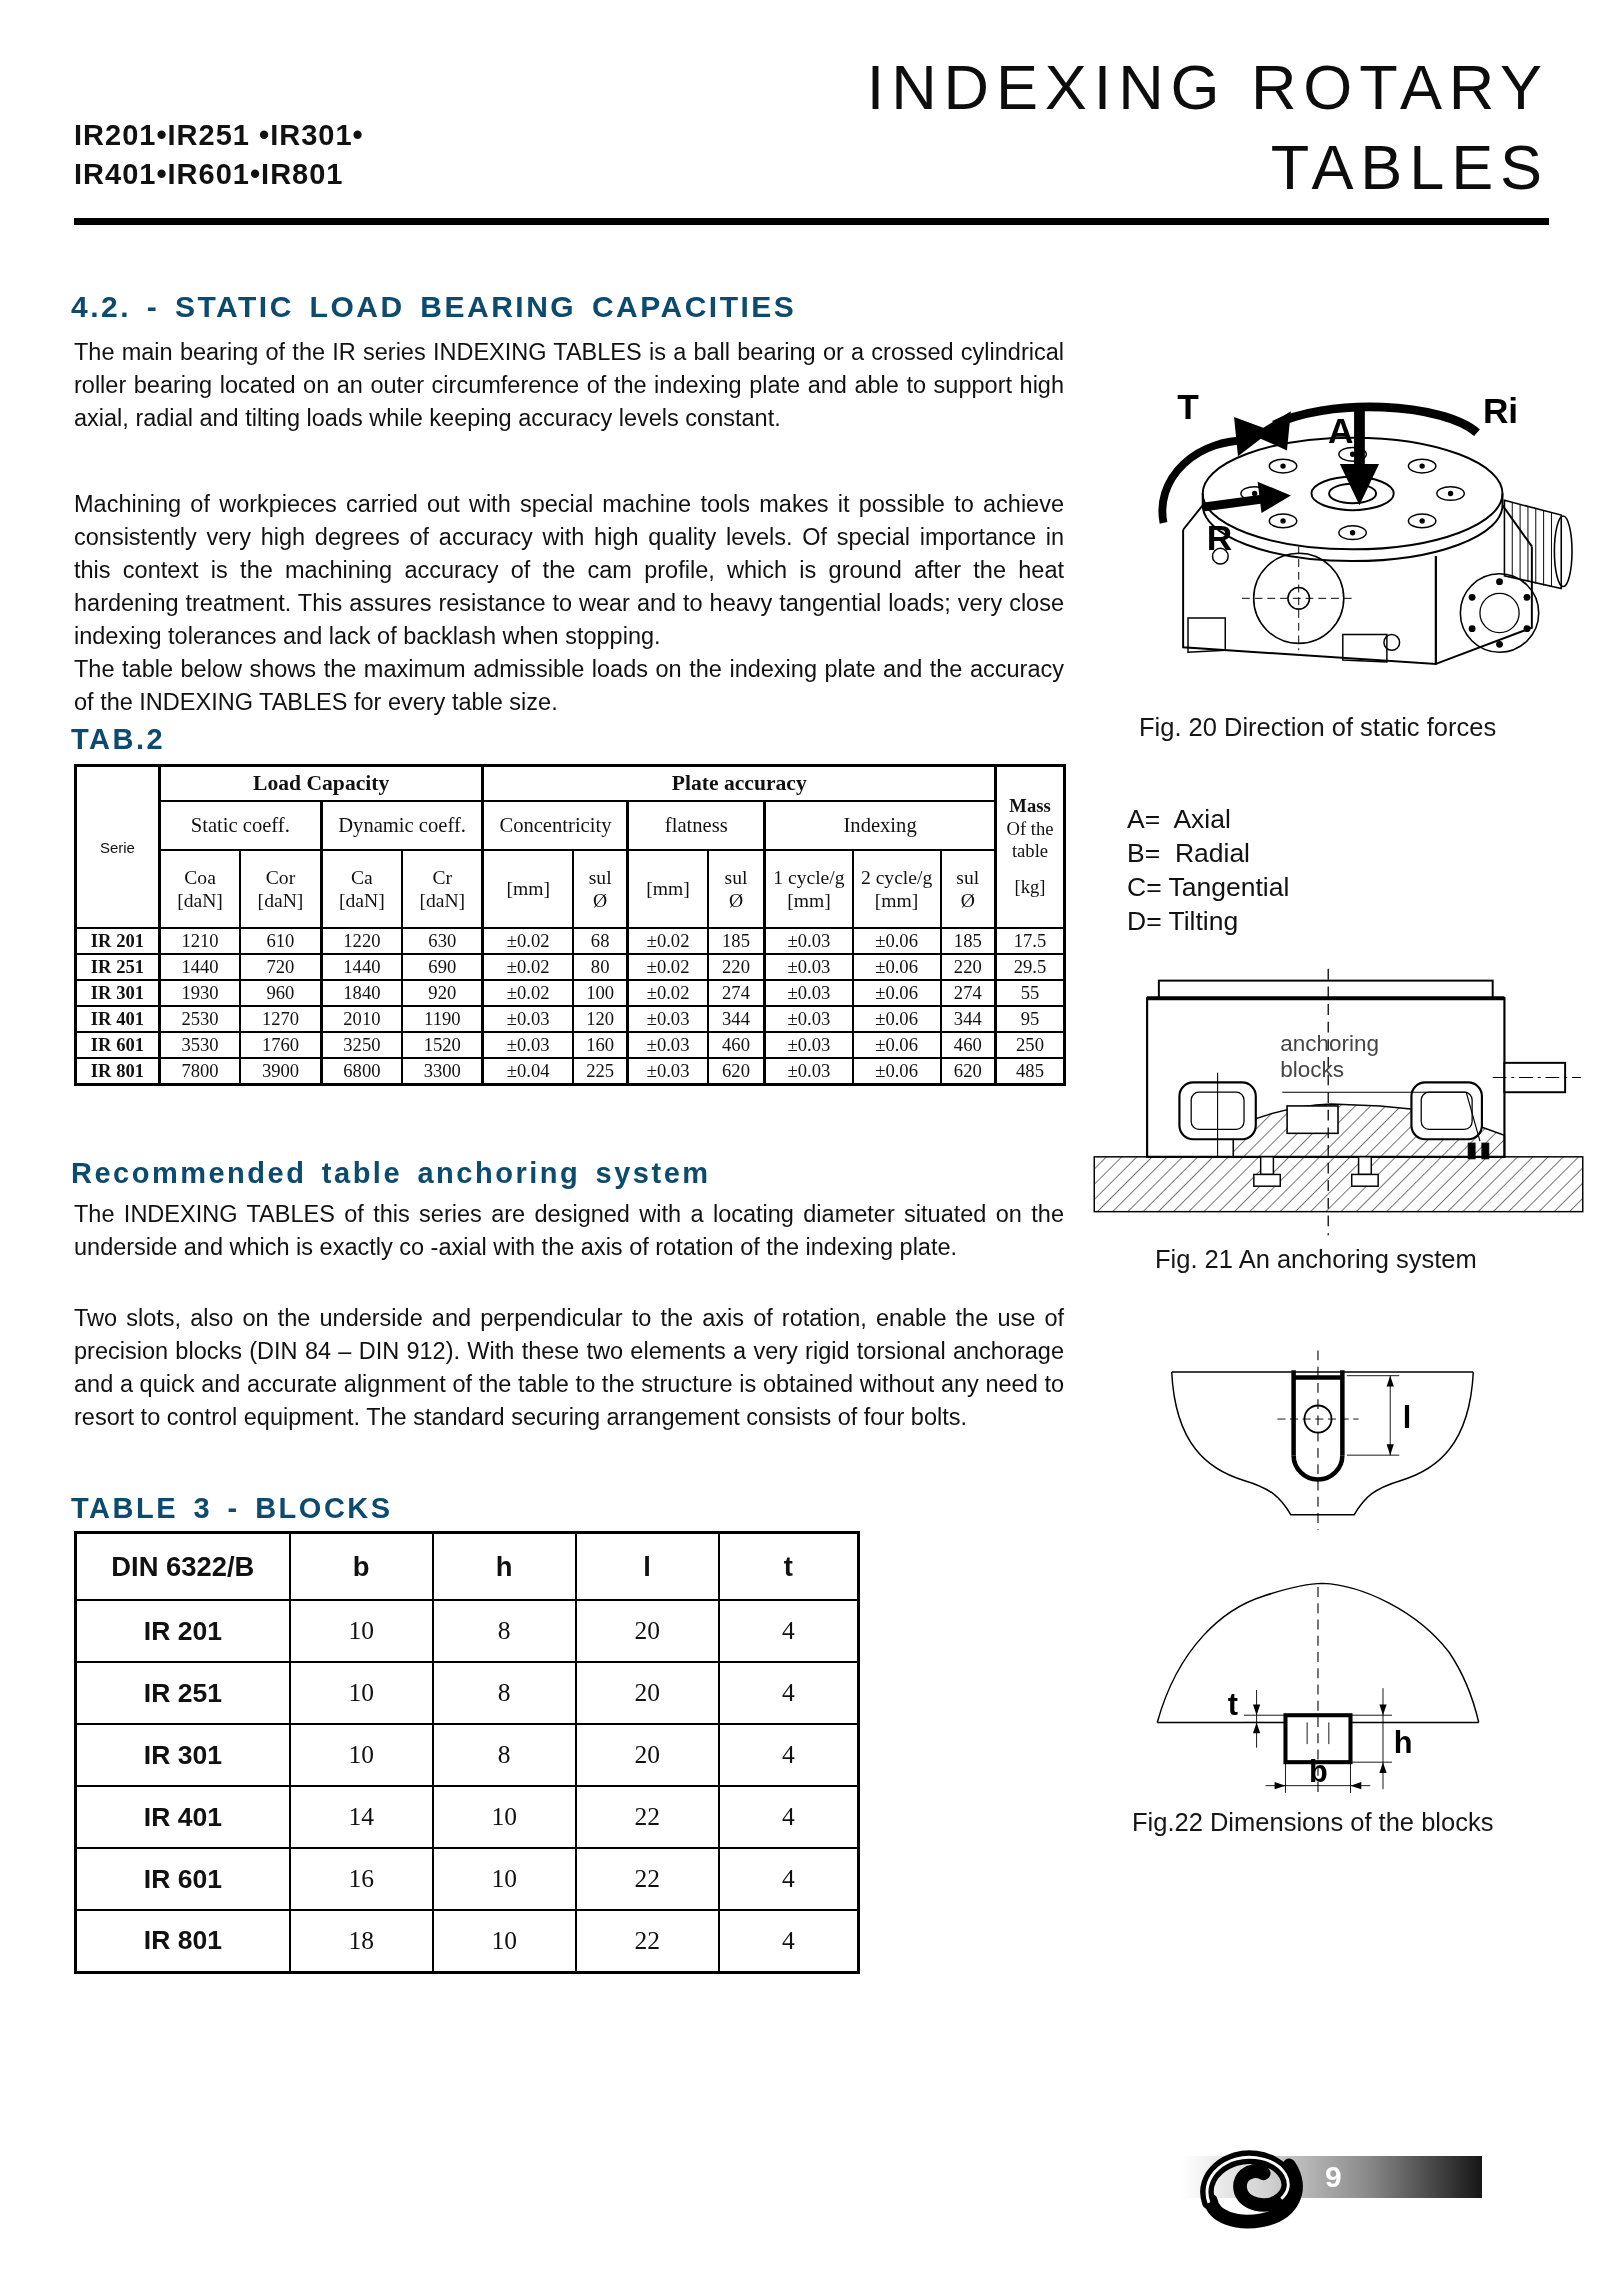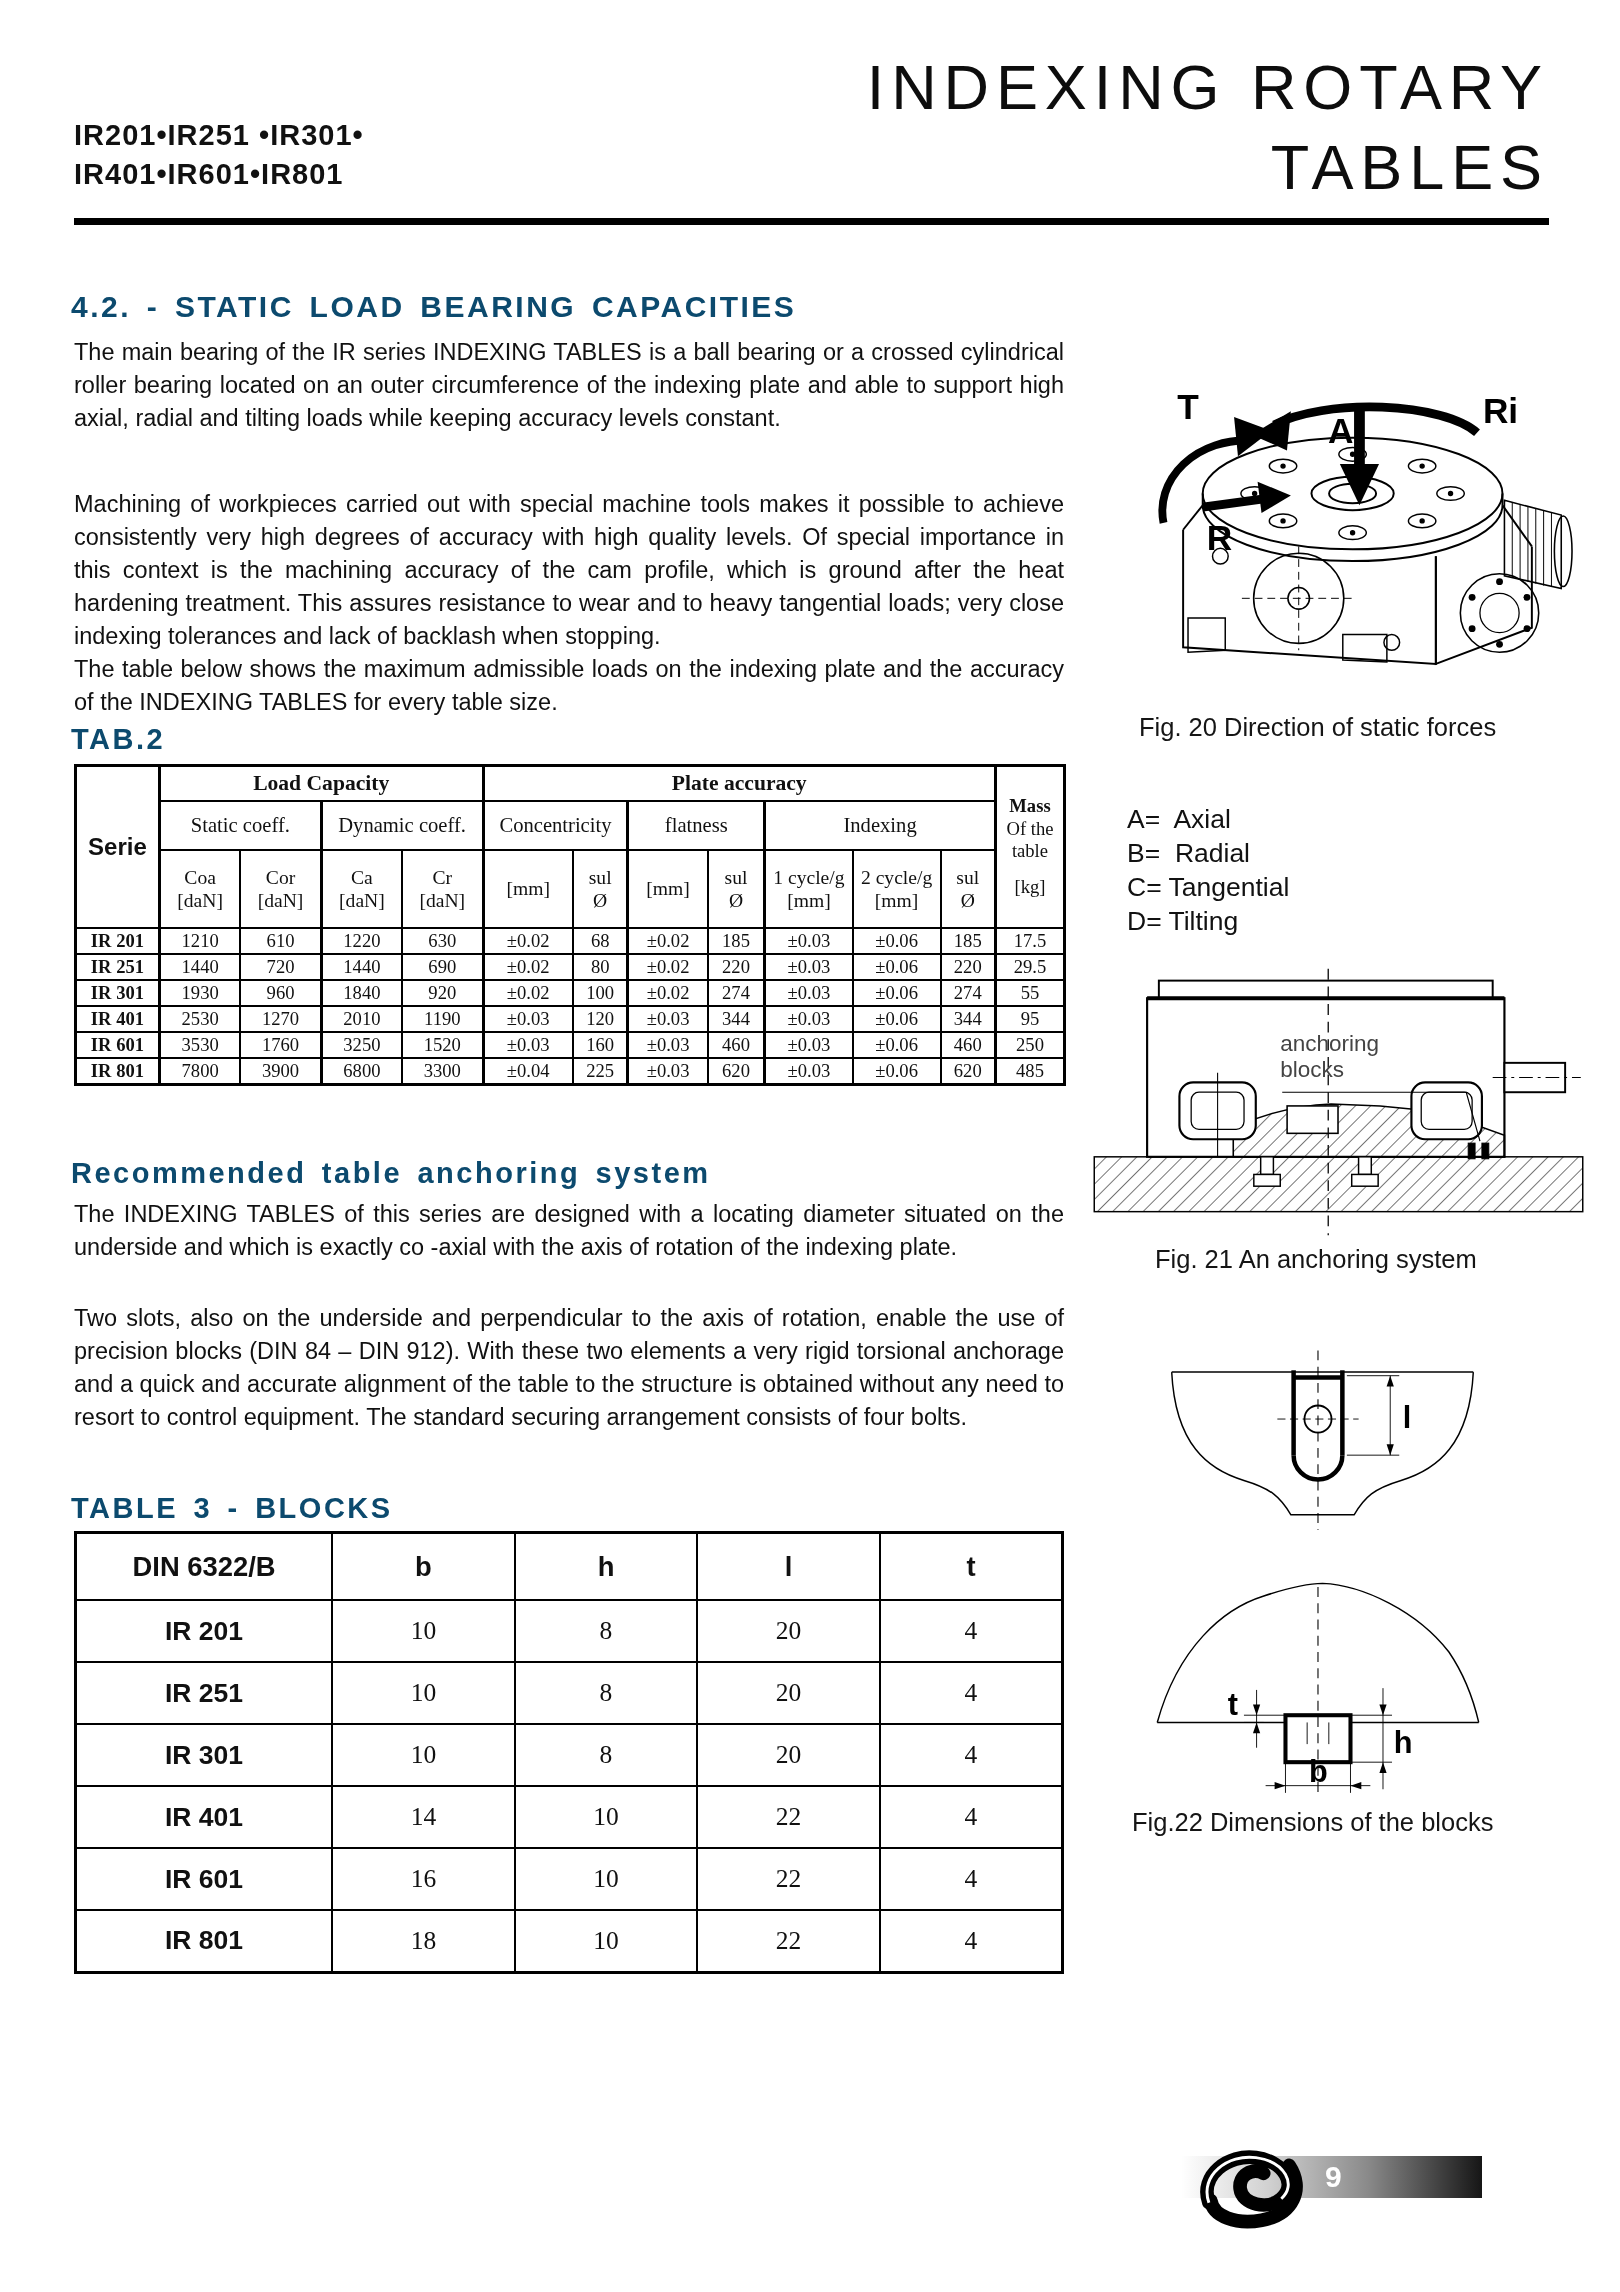--- a/index.html
+++ b/index.html
@@ -19,28 +19,28 @@
   .note{font-size:23.5px;}
   
   table{border-collapse:collapse;}
   .tab2{width:992px;border:3.9px solid #000;font-family:"Liberation Serif",serif;}
   .tab2 th,.tab2 td{border:2px solid #000;text-align:center;vertical-align:middle;
                     padding:1px 2px;font-size:18.6px;font-weight:400;}
   .tab2 .gl{border-left-width:3.9px;}
   .tab2 .grp{font-size:21.6px;font-weight:700;height:31px;}
   .tab2 .sub{font-size:20.6px;height:45px;margin-left:12px;}
   .tab2 .units{height:74px;white-space:pre-line;font-size:19.6px;line-height:23.5px;}
-  .tab2 .serie-h{font-family:"Liberation Sans",sans-serif;font-weight:700;font-size:24px;}
+  .tab2 .serie-h{font-family:"Liberation Sans",sans-serif;font-weight:400;font-size:15px;}
   .tab2 tbody th{font-weight:700;font-size:18.6px;}
   .tab2 tbody tr{height:24.5px;}
   .mass-cell span{display:block;line-height:22.5px;}
   .mass-cell .b{font-weight:700;}
   .mass-cell .unit{margin-top:13.7px;}
   
-  .t3{width:990px;border:3.9px solid #000;}
+  .t3{width:786px;border:3.9px solid #000;}
   .t3 th,.t3 td{border:2.9px solid #000;text-align:center;vertical-align:middle;}
   .t3 thead th{font-size:27.4px;font-weight:700;height:63px;font-family:"Liberation Sans",sans-serif;}
   .t3 tbody tr{height:62px;}
   .t3 tbody th{font-size:26.5px;font-weight:700;font-family:"Liberation Sans",sans-serif;}
   .t3 tbody td{font-size:25.5px;font-family:"Liberation Serif",serif;}
   
   .caption{font-size:25.5px;color:#151515;}
   .legend{font-size:26.5px;line-height:34px;}
   .legend div{white-space:pre;}
   svg{display:block;}

